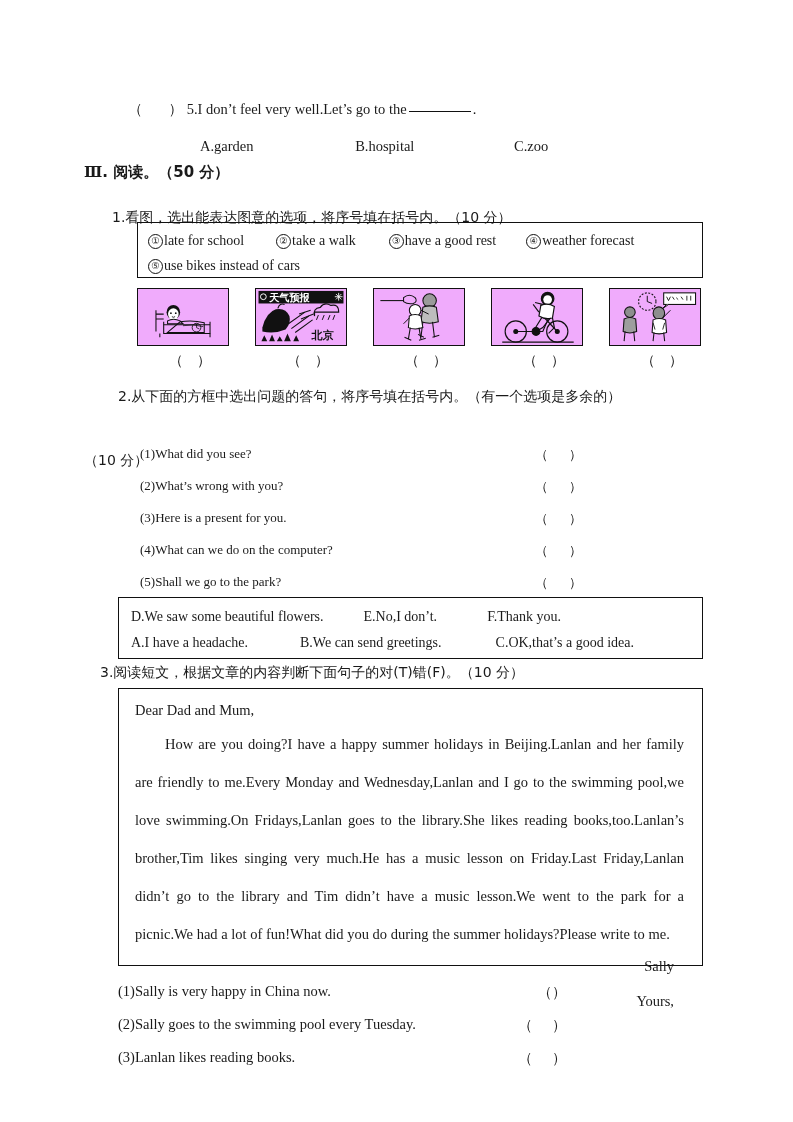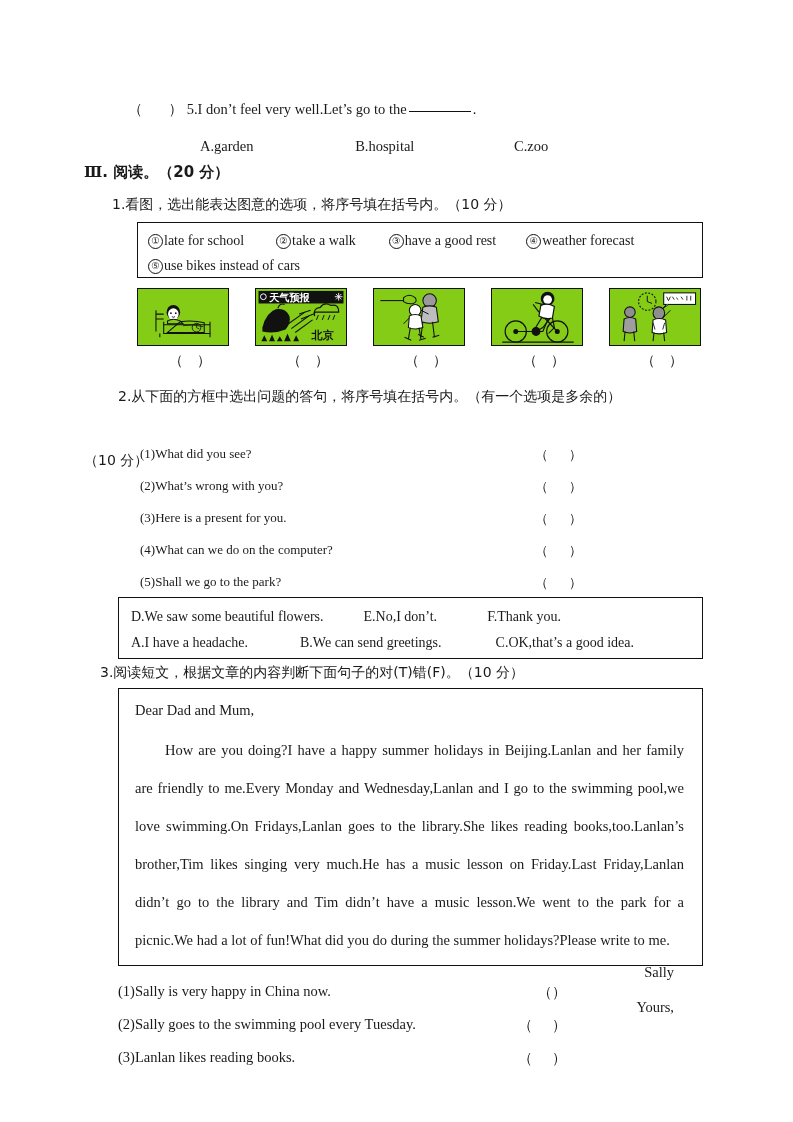--- a/index.html
+++ b/index.html
@@ -56,21 +56,21 @@
     left: 84px; top: 163px;
     font-size: 15px;
     font-weight: 700;
   }
   .section-head .rn {
     font-family: "Liberation Serif", "DejaVu Serif", serif;
   }
 
   .sub-head-1 {
     position: absolute;
-    left: 112px; top: 196px;
+    left: 112px; top: 209px;
     font-size: 14px;
   }
 
   
   .optbox {
     position: absolute;
     left: 137px; top: 222px;
     width: 566px;
     height: 56px;
     border: 1.3px solid #111;
@@ -109,21 +109,21 @@
   .piccell {
     position: absolute;
     top: 0;
     width: 92px;
   }
   .picframe {
     width: 92px;
     height: 58px;
     border: 1.2px solid #111;
     box-sizing: border-box;
-    background: #84cc16;
+    background: #f0abfc;
     position: relative;
     overflow: hidden;
   }
   .picframe svg { display: block; width: 100%; height: 100%; }
   .piccap {
     text-align: center;
     font-size: 14px;
     margin-top: 6px;
     letter-spacing: 0;
   }
@@ -190,21 +190,21 @@
     position: absolute;
     left: 118px; top: 688px;
     width: 585px;
     height: 278px;
     border: 1.3px solid #111;
     box-sizing: border-box;
     padding: 13px 18px 0 16px;
   }
   .passagebox .salutation {
     font-size: 14.5px;
-    margin-bottom: 12px;
+    margin-bottom: 6px;
   }
   .passagebox .body {
     font-size: 14.5px;
     line-height: 38px;
     text-align: justify;
     text-align-last: left;
     text-indent: 30px;
     hyphens: none;
   }
   .passagebox .sign {
@@ -237,21 +237,21 @@
     <span>5.</span><span>I don’t feel very well.Let’s go to the</span><span class="blank-line"></span><span>.</span>
   </div>
 
   <div class="row-choices">
     <span class="opt">A.garden</span>
     <span class="opt opt-b">B.hospital</span>
     <span class="opt opt-c">C.zoo</span>
   </div>
 
   <div class="section-head">
-    <span class="rn">Ⅲ</span><span class="cn">. 阅读。（20 分）</span>
+    <span class="rn">Ⅲ</span><span class="cn">. 阅读。（50 分）</span>
   </div>
 
   <div class="sub-head-1 cn">1.看图，选出能表达图意的选项，将序号填在括号内。（10 分）</div>
 
   <div class="optbox">
     <div class="line">
       <span class="it"><span class="circnum">①</span><span>late for school</span></span><span class="it it2"><span class="circnum">②</span><span>take a walk</span></span><span class="it it3"><span class="circnum">③</span><span>have a good rest</span></span><span class="it it4"><span class="circnum">④</span><span>weather forecast</span></span>
     </div>
     <div class="line">
       <span class="it"><span class="circnum">⑤</span><span>use bikes instead of cars</span></span>

